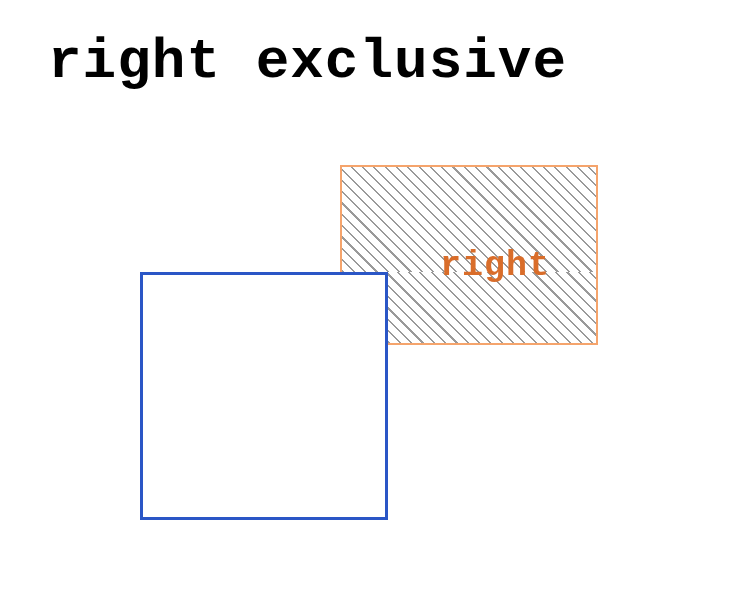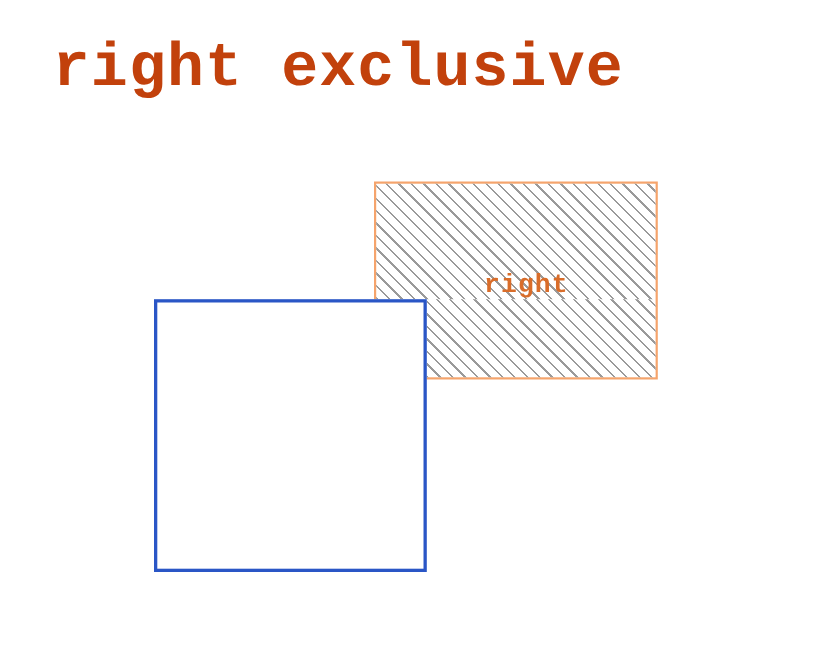--- a/index.html
+++ b/index.html
@@ -16,36 +16,36 @@
     width: 741px;
     height: 591px;
   }
   .title {
     position: absolute;
     left: 48px;
     top: 30px;
     font-size: 56px;
     font-weight: 700;
     letter-spacing: 1px;
-    color: #c2410c;
+    color: #000000;
   }
   .box {
     position: absolute;
     background: #ffffff;
     box-sizing: border-box;
   }
   .right-box {
     border: 2px solid #f5a46c;
   }
   .left-box {
     border: 3px solid #2a56c6;
   }
   .box-label {
     position: absolute;
-    font-size: 24px;
+    font-size: 35px;
     font-weight: 700;
     letter-spacing: 1px;
   }
   .label-right { color: #d96d2a; }
   .label-left  { color: #27a7d8; }
   .hatch {
     position: absolute;
     box-sizing: border-box;
     background-image: repeating-linear-gradient(
       45deg,

